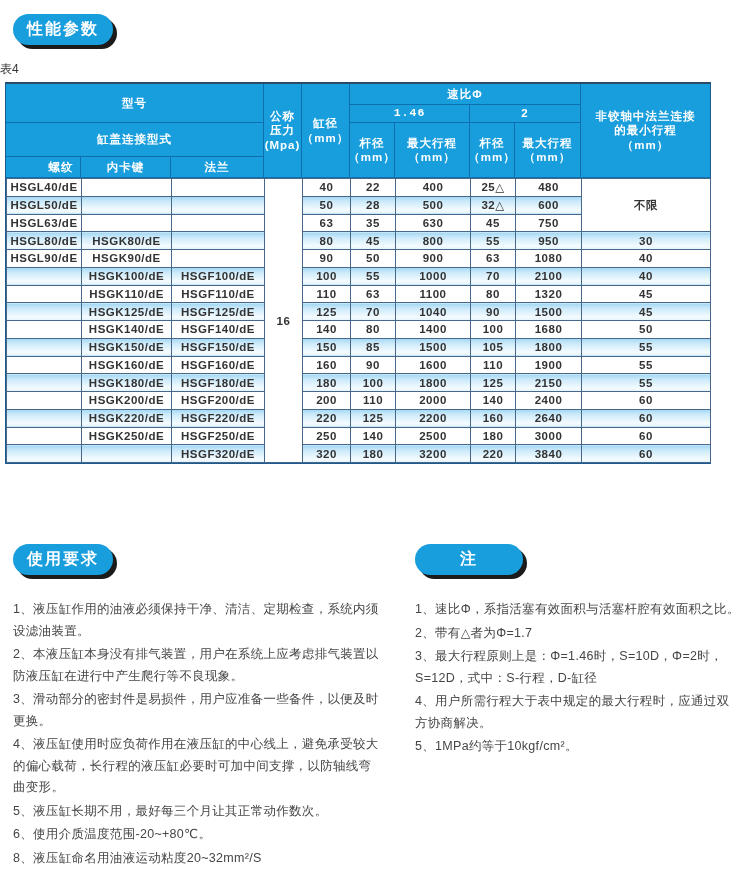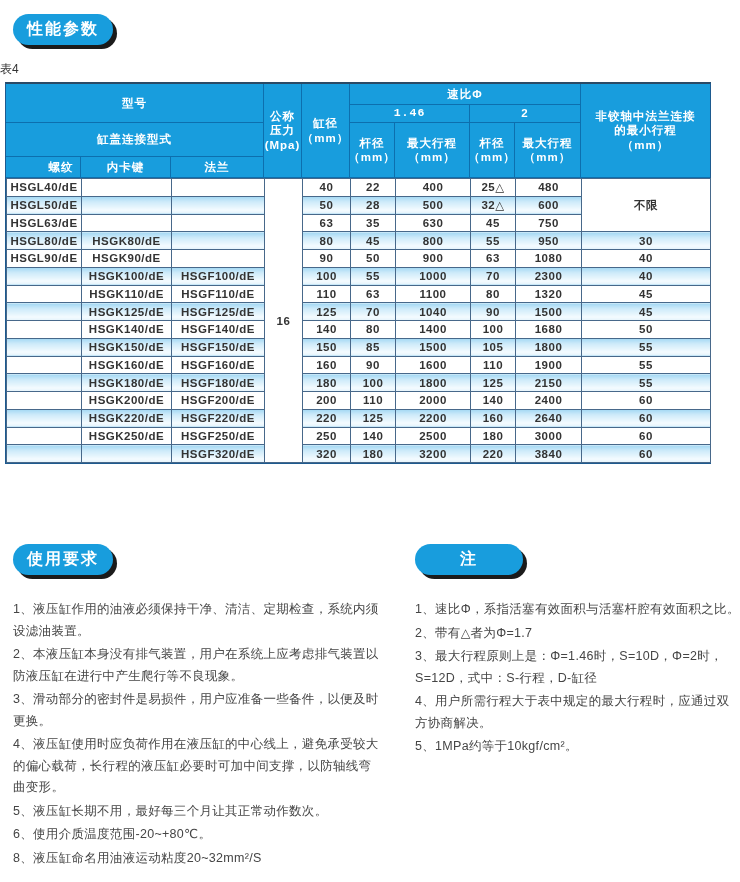--- a/index.html
+++ b/index.html
@@ -168,21 +168,21 @@
           <td>40</td>
         </tr>
         <tr class="stripe">
           <td></td>
           <td>HSGK100/dE</td>
           <td>HSGF100/dE</td>
           <td>100</td>
           <td>55</td>
           <td>1000</td>
           <td>70</td>
-          <td>2300</td>
+          <td>2100</td>
           <td>40</td>
         </tr>
         <tr>
           <td></td>
           <td>HSGK110/dE</td>
           <td>HSGF110/dE</td>
           <td>110</td>
           <td>63</td>
           <td>1100</td>
           <td>80</td>

